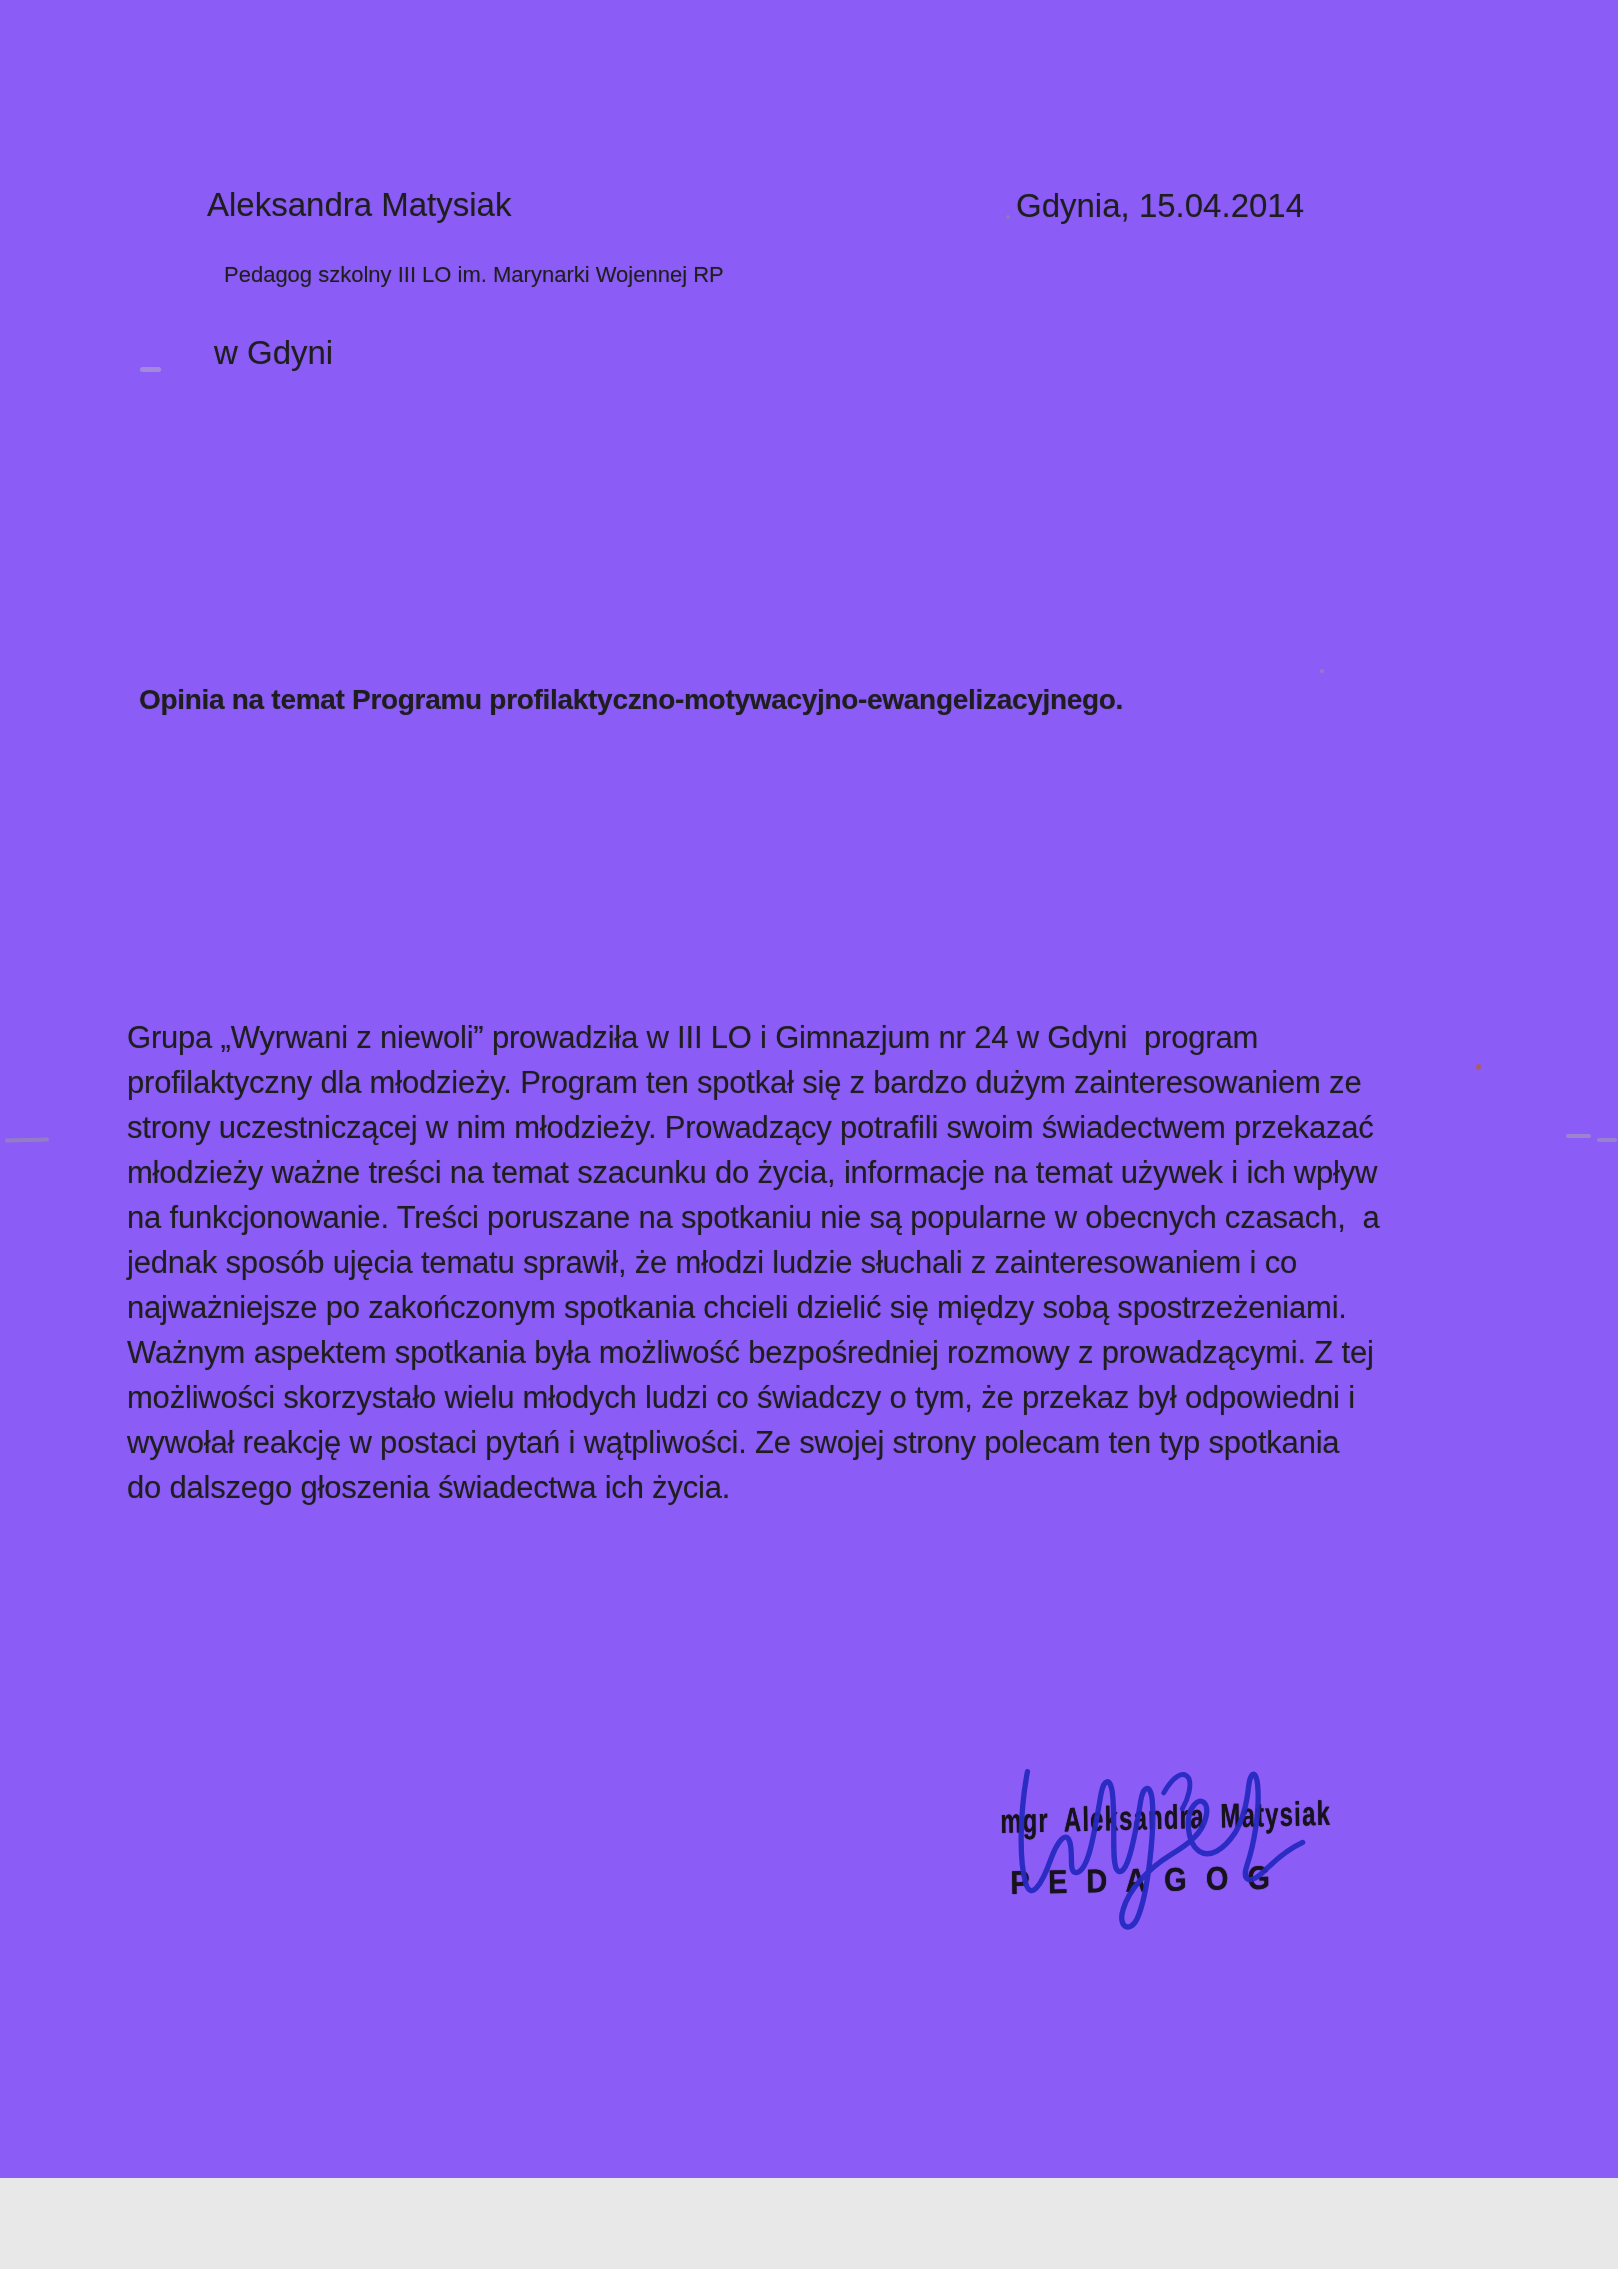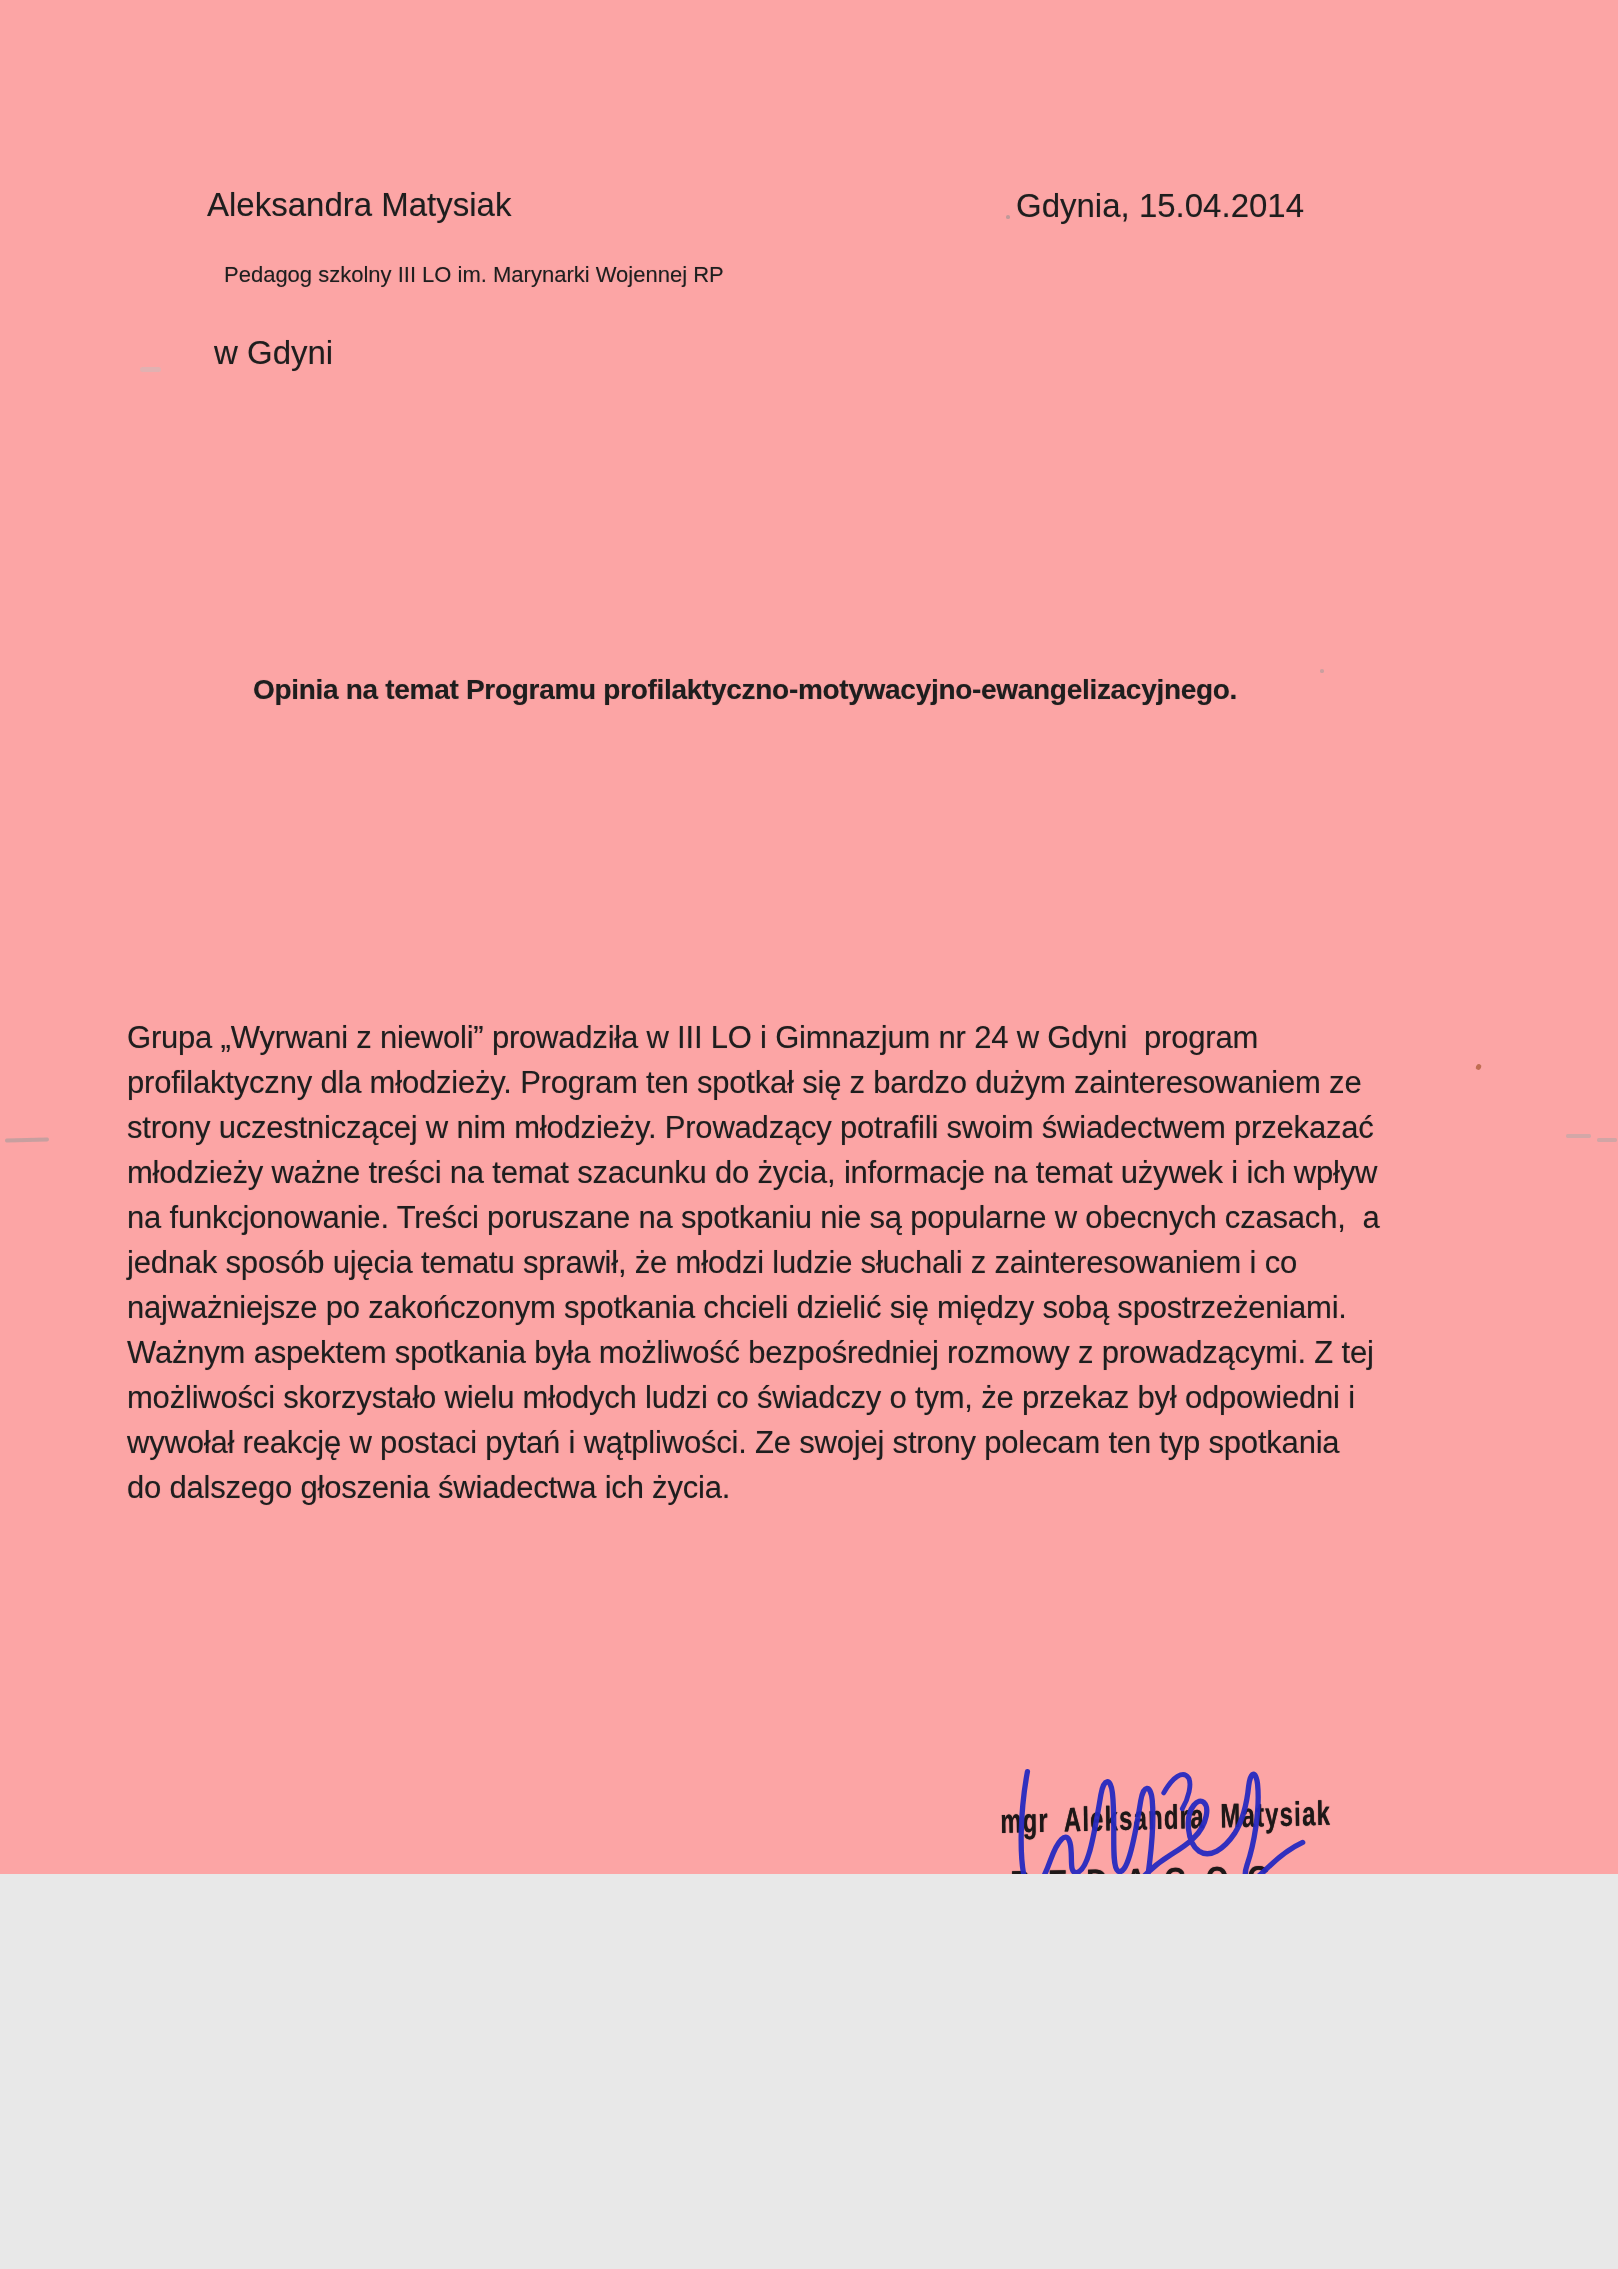--- a/index.html
+++ b/index.html
@@ -3,43 +3,42 @@
 <meta charset="utf-8">
 <style>
   html, body {
     margin: 0;
     padding: 0;
     background: #e8e8e8;
   }
   .page {
     position: relative;
     width: 1618px;
-    height: 1874px;
-    background: #fca5a5;
+    height: 2178px;
+    background: #8b5cf6;
     overflow: hidden;
     font-family: "Liberation Sans", sans-serif;
     color: #1e1e1e;
   }
   .txt {
     position: absolute;
     white-space: pre;
     text-shadow: 0 0 0.9px rgba(45,45,45,0.38);
   }
   .sender-name   { left: 207px; top: 186px;  font-size: 33px; }
   .dateline      { left: 1016px; top: 187px; font-size: 33px; }
   .sender-role   { left: 224px; top: 262px;  font-size: 22px; }
   .sender-city   { left: 214px; top: 334px;  font-size: 33px; text-align: right; }
   .doc-title {
     position: absolute;
     left: 129px; top: 674px;
     width: 1232px;
-    text-align: center;
     font-size: 28px;
     font-weight: 700;
-    margin: 0;
+    margin: 10px;
     letter-spacing: -0.3px;
     text-shadow: 0 0 0.9px rgba(30,30,30,0.45);
   }
   .body-text {
     position: absolute;
     left: 127px; top: 1015px;
     width: 1330px;
     font-size: 31px;
     line-height: 45px;
     letter-spacing: -0.2px;

